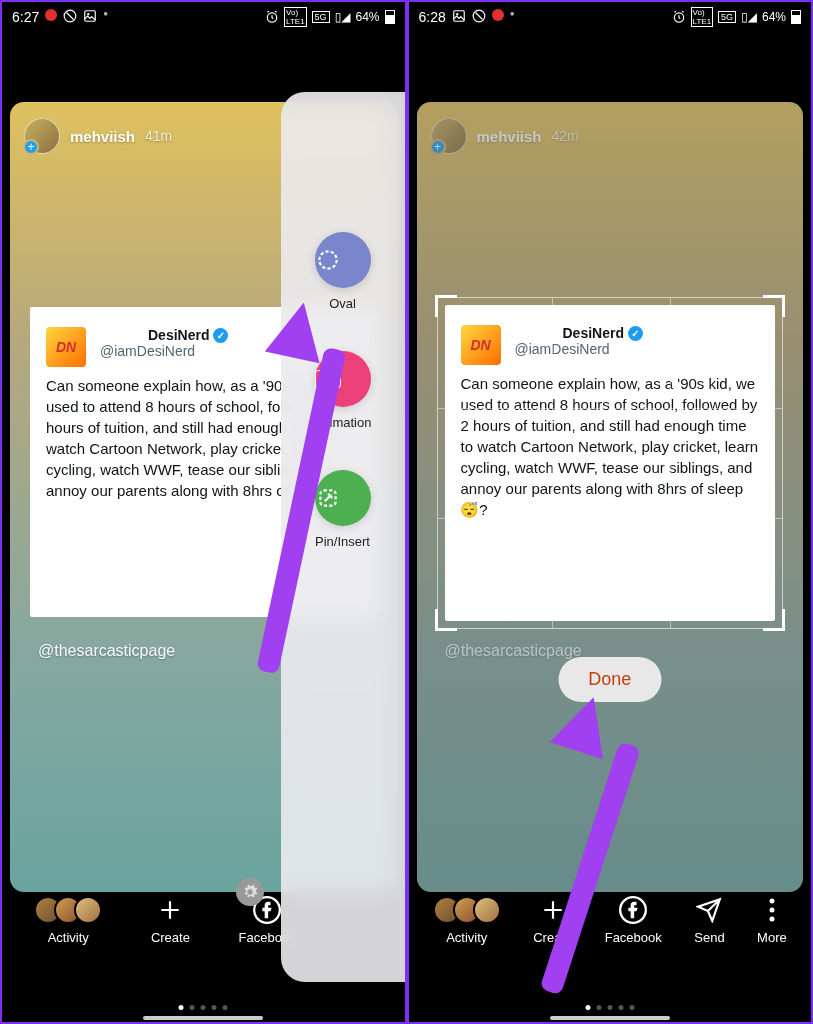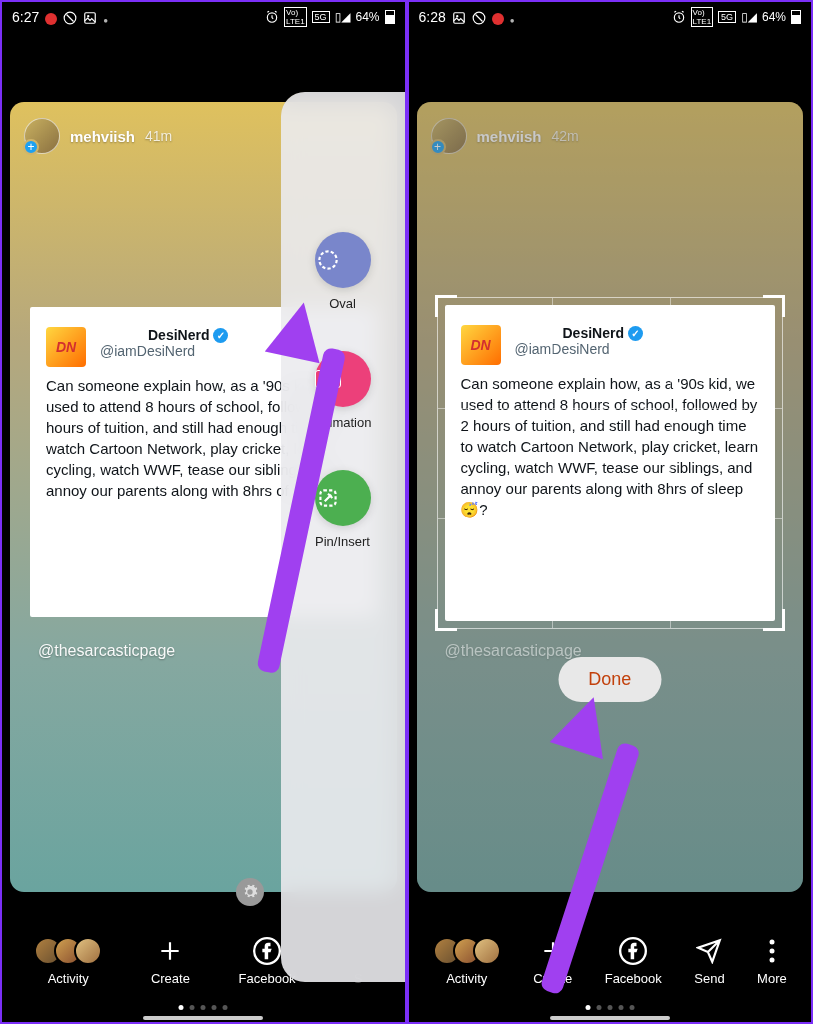--- a/index.html
+++ b/index.html
@@ -22,21 +22,21 @@
     height: 30px;
     display: flex;
     align-items: center;
     justify-content: space-between;
     padding: 0 10px;
     color: #fff;
     font-size: 14px;
     position: relative;
     z-index: 20;
   }
-  .status-left { display: flex; align-items: flex-end; gap: 6px; }
+  .status-left { display: flex; align-items: flex-start; gap: 6px; }
   .status-right { display: flex; align-items: center; gap: 5px; font-size: 12px; }
   .rec-dot { width: 12px; height: 12px; background: #e03030; border-radius: 50%; }
   .dnd-icon { width: 14px; height: 14px; }
   .story-area {
     position: absolute;
     top: 100px; left: 8px; right: 8px; bottom: 130px;
     border-radius: 14px;
     background: linear-gradient(180deg, #dfc15e 0%, #b6a87c 30%, #86a8a0 70%, #6aa49f 100%);
     overflow: hidden;
   }
@@ -78,23 +78,23 @@
   .verified { width: 15px; height: 15px; background: #1d9bf0; border-radius: 50%; display: inline-flex; align-items: center; justify-content: center; }
   .verified::after { content: "✓"; color: #fff; font-size: 10px; font-weight: bold; }
   .tweet-handle { color: #536471; font-size: 14px; }
   .tweet-body { color: #0f1419; font-size: 15px; line-height: 1.4; }
   .attribution {
     position: absolute; left: 28px; top: 540px;
     color: rgba(255,255,255,0.95); font-size: 16px;
     text-shadow: 0 1px 2px rgba(0,0,0,0.3);
   }
   .bottom-bar {
-    position: absolute; left: 0; right: 0; bottom: 16px;
+    position: absolute; left: 0; right: 0; bottom: 36px;
     height: 90px;
-    display: flex; align-items: center; justify-content: space-around;
+    display: flex; align-items: flex-start; justify-content: space-around;
     color: #fff;
     padding: 0 8px;
   }
   .bb-item { display: flex; flex-direction: column; align-items: center; gap: 6px; font-size: 13px; }
   .bb-icon { width: 28px; height: 28px; display: flex; align-items: center; justify-content: center; }
   .activity-avatars { display: flex; }
   .mini-av { width: 28px; height: 28px; border-radius: 50%; border: 2px solid #000; margin-left: -8px; background: linear-gradient(135deg,#b08040,#6a5030); }
   .mini-av:first-child { margin-left: 0; }
   .dots { position: absolute; bottom: 12px; left: 50%; transform: translateX(-50%); display: flex; gap: 6px; }
   .dot { width: 5px; height: 5px; border-radius: 50%; background: #555; }

